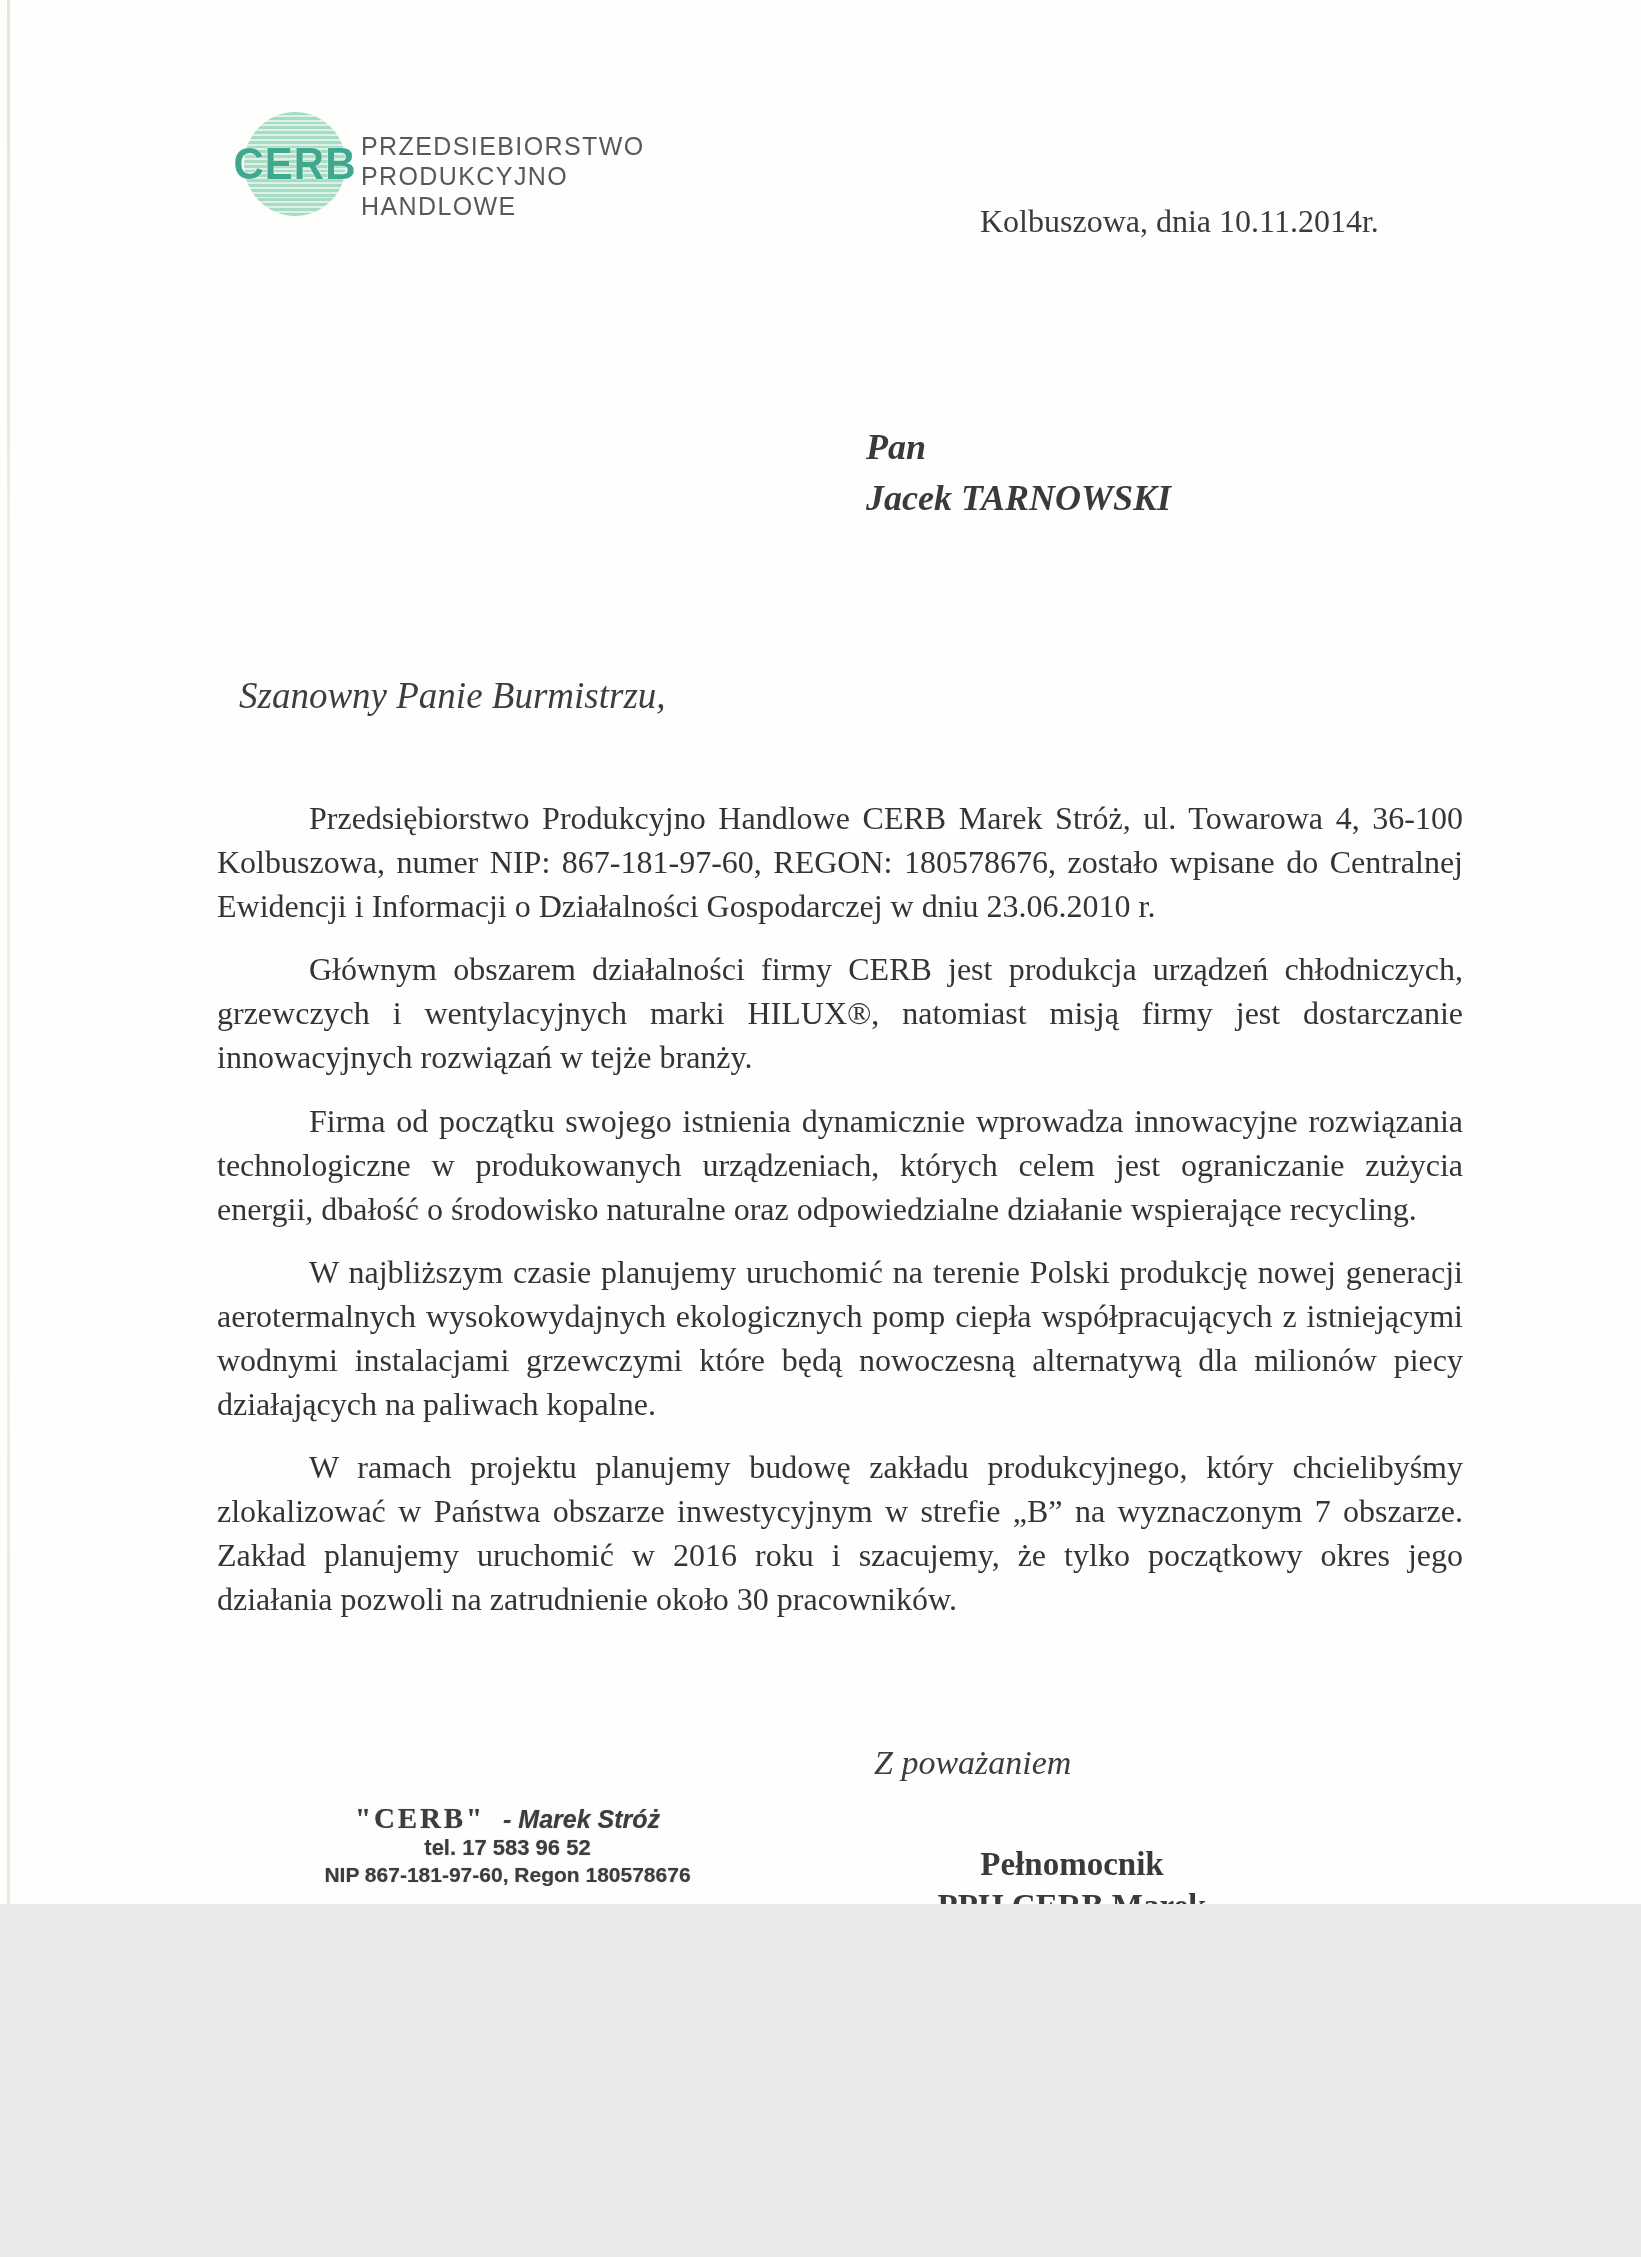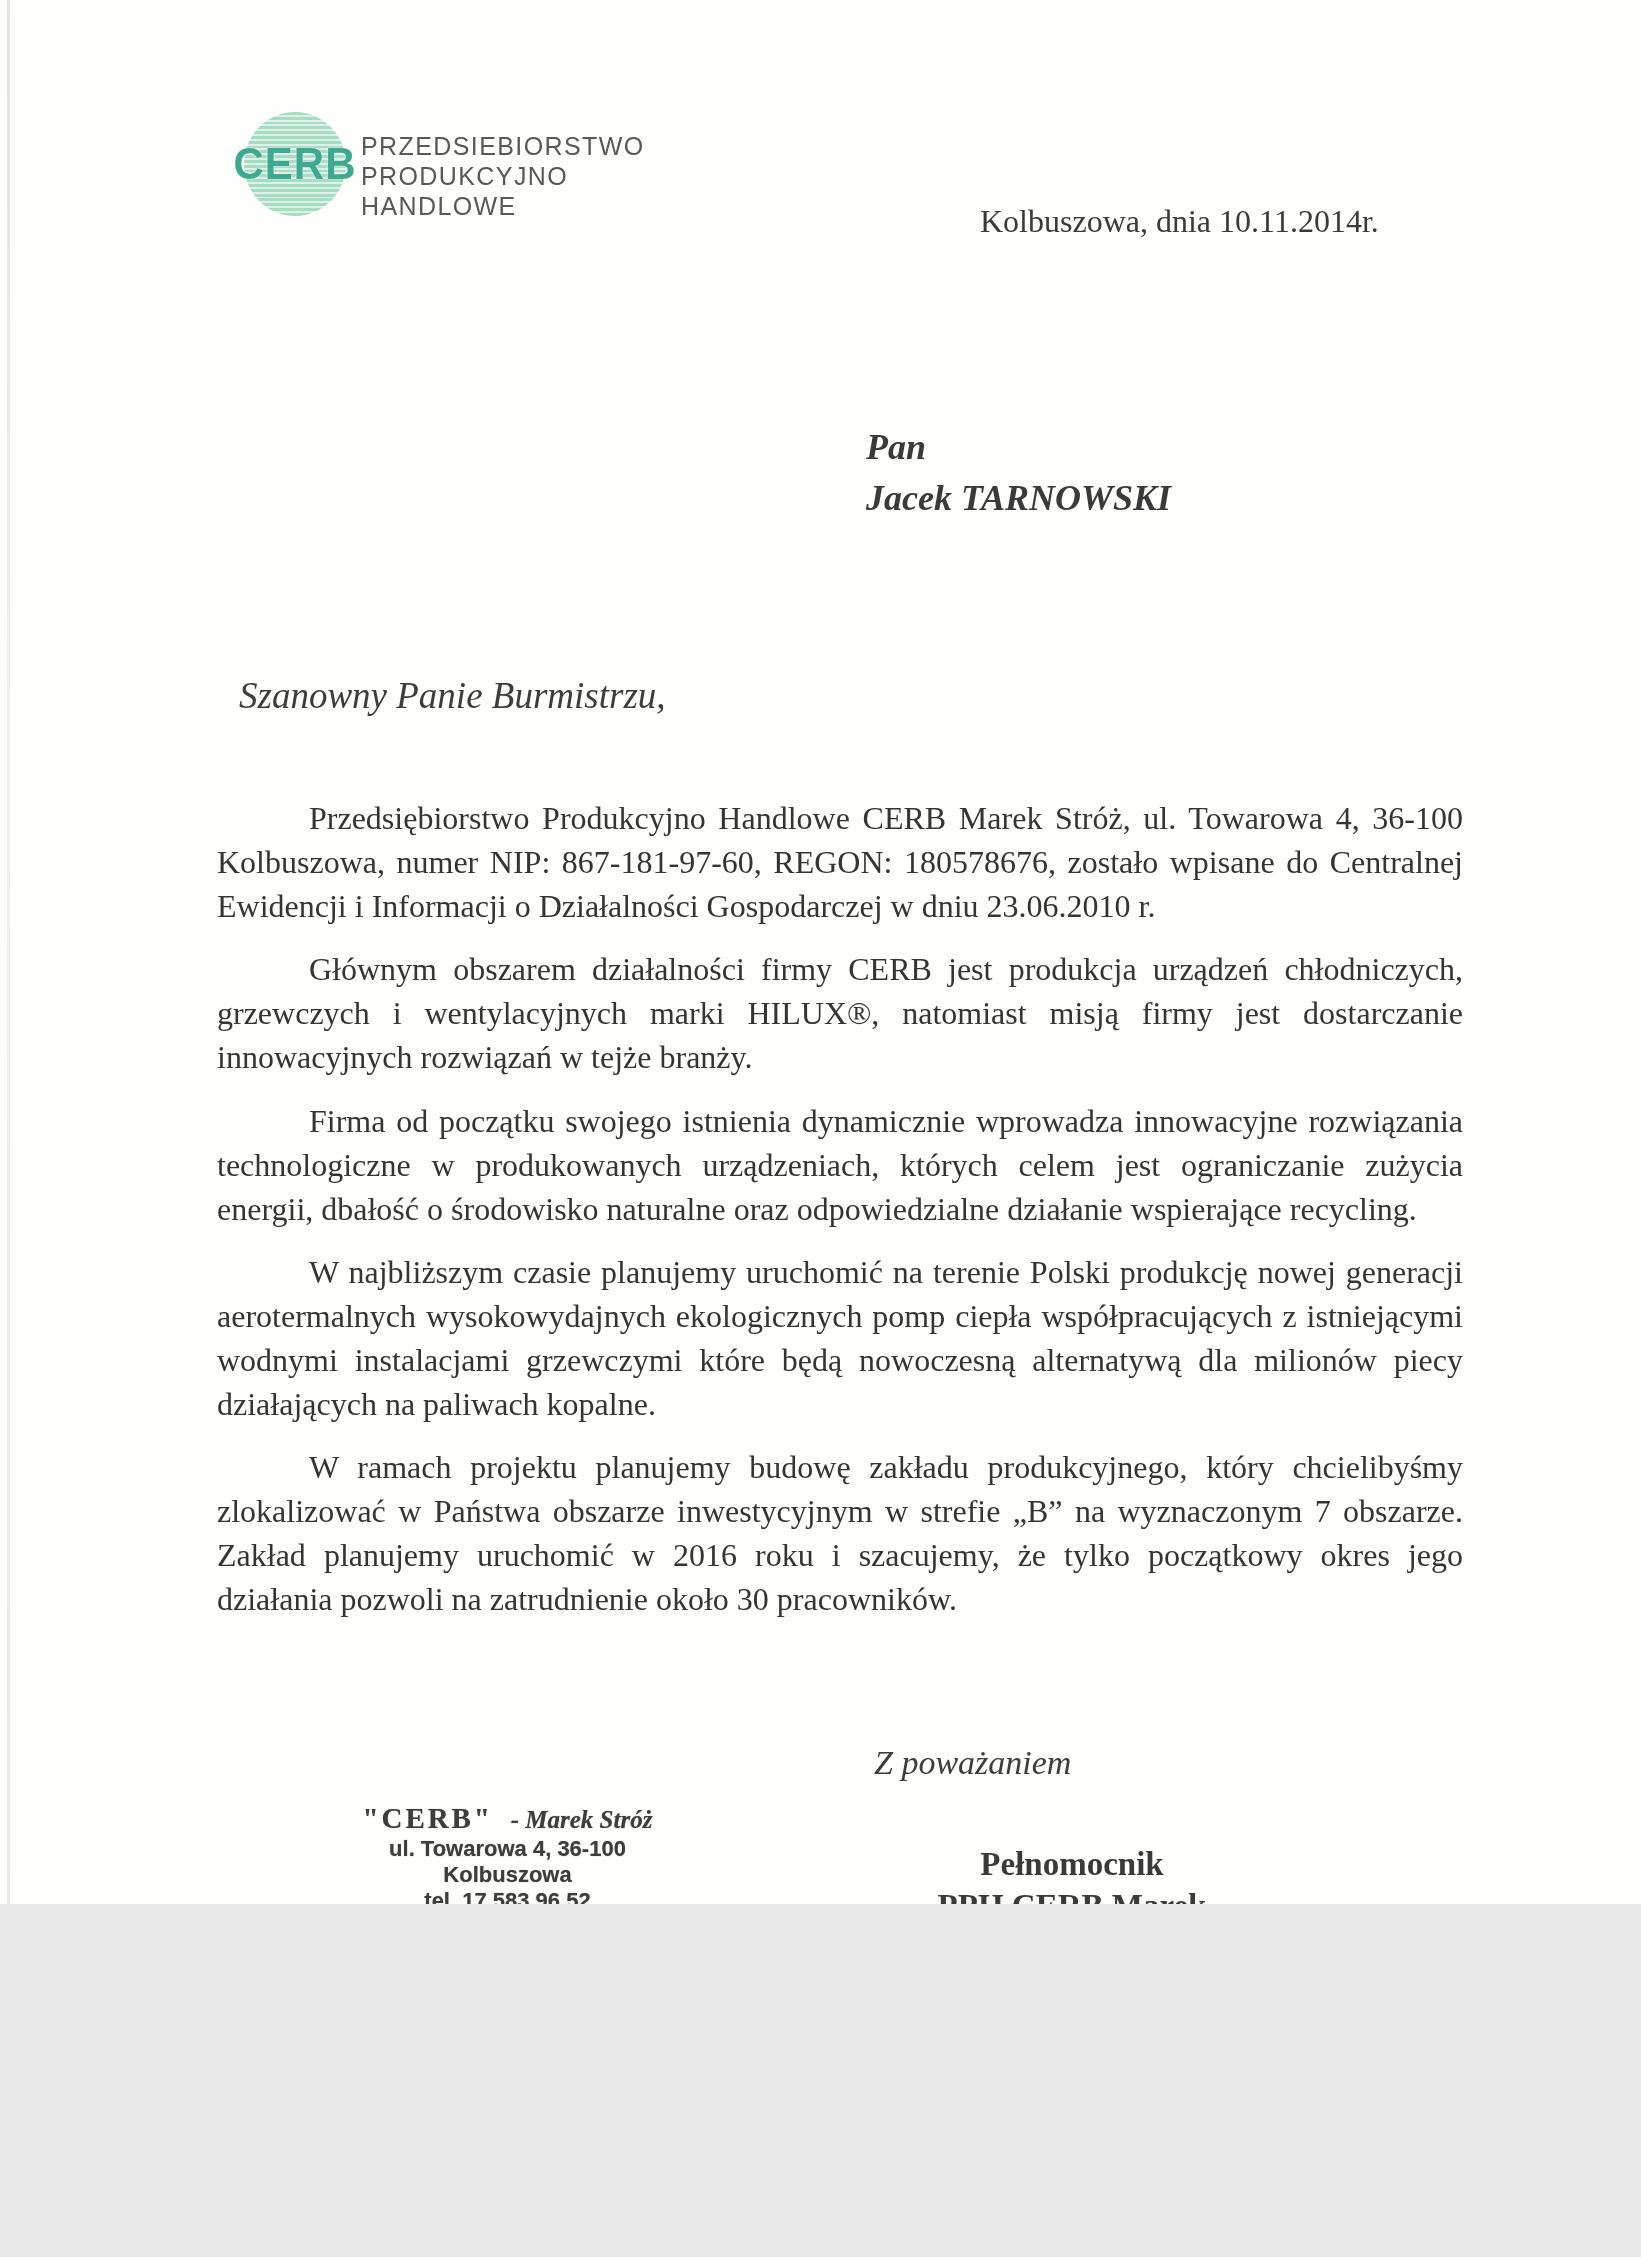--- a/index.html
+++ b/index.html
@@ -72,21 +72,21 @@
   .stamp{
     position:absolute;left:324px;top:1802px;width:367px;
     text-align:center;
     font-family:"Liberation Sans", sans-serif;
     font-weight:bold;color:#3d3d3d;
     text-shadow:0 0 1px rgba(61,61,61,.55);
   }
   .stamp-l1{font-size:21px;line-height:26px;}
   .stamp-l2{font-size:25px;line-height:32px;}
   .stamp-cerb{font-size:29px;letter-spacing:2.9px;font-family:"Liberation Serif",serif;font-weight:bold;}
-  .stamp-owner{font-style:italic;margin-left:18px;font-family:Liberation Serif, serif;}
+  .stamp-owner{font-style:italic;margin-left:18px;}
   .stamp-l3{font-size:22px;line-height:26px;}
   .stamp-l4{font-size:22px;line-height:26px;}
   .stamp-l5{font-size:21px;line-height:27px;}
   
   .sig-block{
     position:absolute;left:908px;top:1843px;width:328px;
     text-align:center;font-size:33px;line-height:42px;color:#3a3a3a;font-weight:bold;
   }
   .sig-name{margin-top:26px;}
   .signature-svg{
@@ -126,21 +126,20 @@
     <p>W najbliższym czasie planujemy uruchomić na terenie Polski produkcję nowej generacji aerotermalnych wysokowydajnych ekologicznych pomp ciepła współpracujących z istniejącymi wodnymi instalacjami grzewczymi które będą nowoczesną alternatywą dla milionów piecy działających na paliwach kopalne.</p>
     <p>W ramach projektu planujemy budowę zakładu produkcyjnego, który chcielibyśmy zlokalizować w Państwa obszarze inwestycyjnym w strefie „B” na wyznaczonym 7 obszarze. Zakład planujemy uruchomić w 2016 roku i szacujemy, że tylko początkowy okres jego działania pozwoli na zatrudnienie około 30 pracowników.</p>
   </div>
 
   <div class="closing">Z poważaniem</div>
 
   <div class="stamp">
     <div class="stamp-l2">
       <span class="stamp-cerb">"CERB"</span><span class="stamp-owner">- Marek Stróż</span>
     </div>
-    <div class="stamp-l3">ul. Towarowa 4, 36-100 Kolbuszowa</div>
     <div class="stamp-l4">tel. 17 583 96 52</div>
     <div class="stamp-l5">NIP 867-181-97-60, Regon 180578676</div>
   </div>
 
   <div class="sig-block">
     <div>Pełnomocnik</div>
     <div>PPH CERB Marek Stróż</div>
     <div class="sig-name">Stanisław Gabryś</div>
   </div>
 

